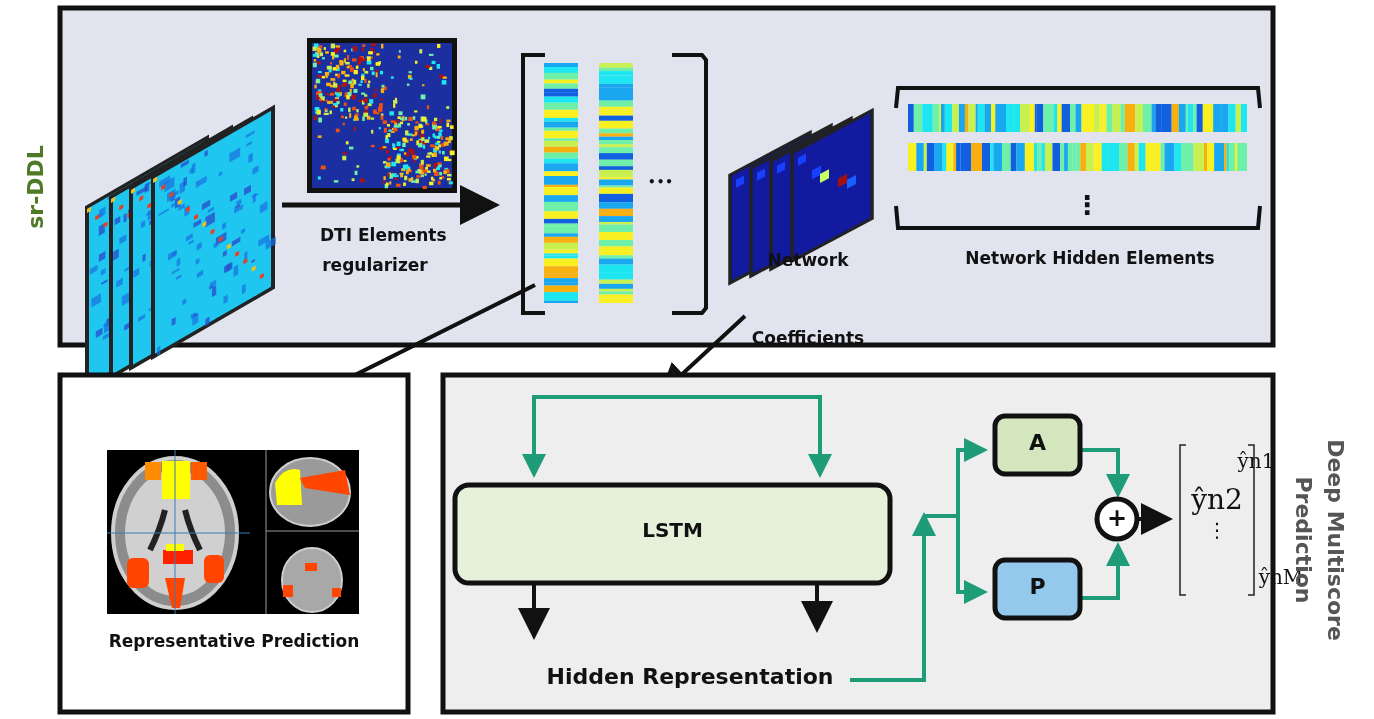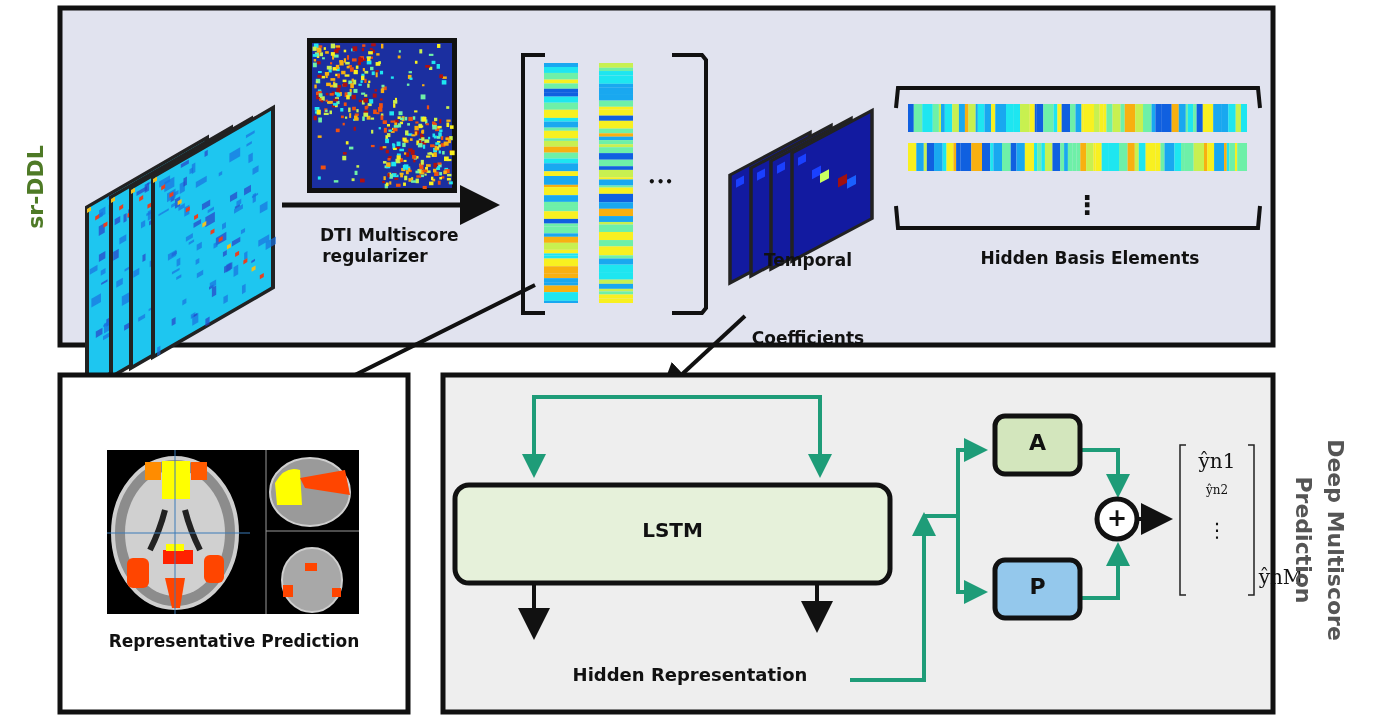--- a/index.html
+++ b/index.html
@@ -1104,39 +1104,39 @@
   <line x1="1138" y1="519" x2="1165" y2="519" stroke="#111" stroke-width="4" marker-end="url(#ah-black)"></line>
 
   <g fill="none" stroke="#222" stroke-width="1.5">
     <path d="M1186,445 L1180,445 L1180,595 L1186,595"></path>
     <path d="M1248,445 L1254,445 L1254,595 L1248,595"></path>
   </g>
 </svg>
 
 <div class="vlbl" style="left:35px; top:187px; transform: translate(-50%,-50%) rotate(-90deg); color:#4e7a26; font-size:22px;">sr-DDL</div>
 
-<div class="lbl" style="left:320px; top:225px; width:110px; font-size:17px;">DTI Multiscore</div>
-<div class="lbl" style="left:320px; top:246px; width:110px; font-size:17px;">regularizer</div>
+<div class="lbl" style="left:320px; top:225px; width:110px; font-size:17px;">DTI Elements</div>
+<div class="lbl" style="left:320px; top:255px; width:110px; font-size:17px;">regularizer</div>
 
 <div class="lbl" style="left:648px; top:175px; font-size:12px; letter-spacing:1px;">•••</div>
 
-<div class="lbl" style="left:748px; top:250px; width:120px; font-size:17px;">Temporal</div>
+<div class="lbl" style="left:748px; top:250px; width:120px; font-size:17px;">Network</div>
 <div class="lbl" style="left:748px; top:280px; width:120px; font-size:17px;margin-top:48px;">Coefficients</div>
 
 <div class="lbl" style="left:1074px; top:190px; font-size:26px;">⋮</div>
-<div class="lbl" style="left:930px; top:248px; width:320px; font-size:17px;">Hidden Basis Elements</div>
+<div class="lbl" style="left:930px; top:248px; width:320px; font-size:17px;">Network Hidden Elements</div>
 
 <div class="lbl" style="left:66px; top:631px; width:336px; font-size:17px;">Representative Prediction</div>
 
 <div class="lbl" style="left:455px; top:518px; width:435px; font-size:20px;">LSTM</div>
-<div class="lbl" style="left:520px; top:664px; width:340px; font-size:18px;">Hidden Representation</div>
+<div class="lbl" style="left:520px; top:664px; width:340px; font-size:22px;">Hidden Representation</div>
 
 <div class="lbl" style="left:995px; top:430px; width:85px; font-size:22px;">A</div>
 <div class="lbl" style="left:995px; top:574px; width:85px; font-size:22px;">P</div>
 <div class="lbl" style="left:1097px; top:504px; width:40px; font-size:24px;">+</div>
 
-<div class="lbl" style="left:1182px; top:449px; width:70px; font-size:20px; font-family:'DejaVu Serif', serif; font-weight:normal;">ŷn1</div>
-<div class="lbl" style="left:1182px; top:483px; width:70px; font-size:12px; font-family:'DejaVu Serif', serif; font-weight:normal;">ŷn2</div>
+<div class="lbl" style="left:1182px; top:449px; width:70px; font-size:20px; font-family:'DejaVu Serif', serif; font-weight:normal;padding-left:39px;">ŷn1</div>
+<div class="lbl" style="left:1182px; top:483px; width:70px; font-size:28px; font-family:'DejaVu Serif', serif; font-weight:normal;">ŷn2</div>
 <div class="lbl" style="left:1182px; top:518px; width:70px; font-size:20px; font-family:'DejaVu Serif', serif; font-weight:normal;">⋮</div>
 <div class="lbl" style="left:1246px; top:565px; width:70px; font-size:20px; font-family:'DejaVu Serif', serif; font-weight:normal;">ŷnM</div>
 
 <div class="vlbl" style="left:1335px; top:540px; transform: translate(-50%,-50%) rotate(90deg); color:#555; font-size:22px;">Deep Multiscore</div>
 <div class="vlbl" style="left:1303px; top:540px; transform: translate(-50%,-50%) rotate(90deg); color:#555; font-size:22px;">Prediction</div>
 
 </body></html>

